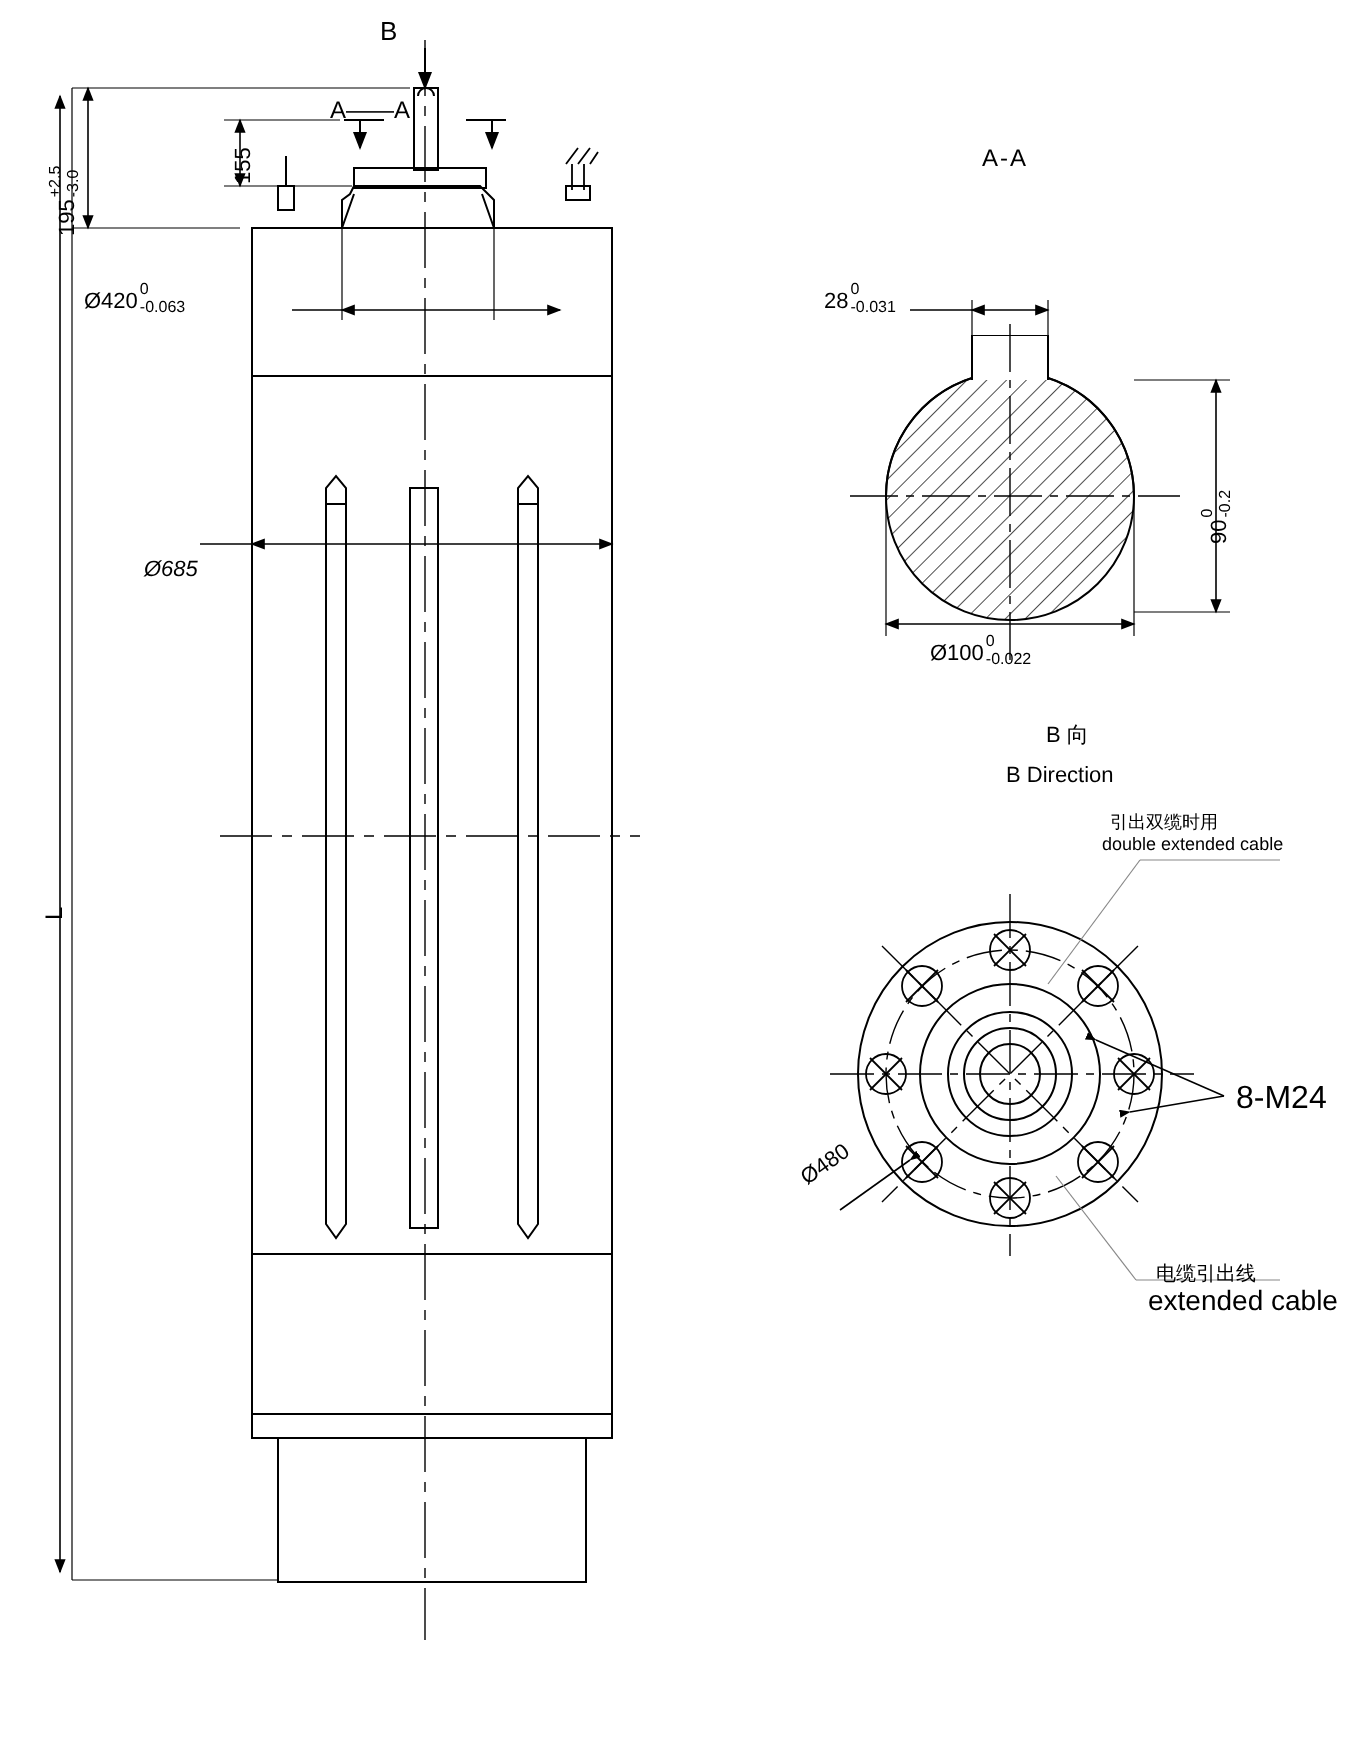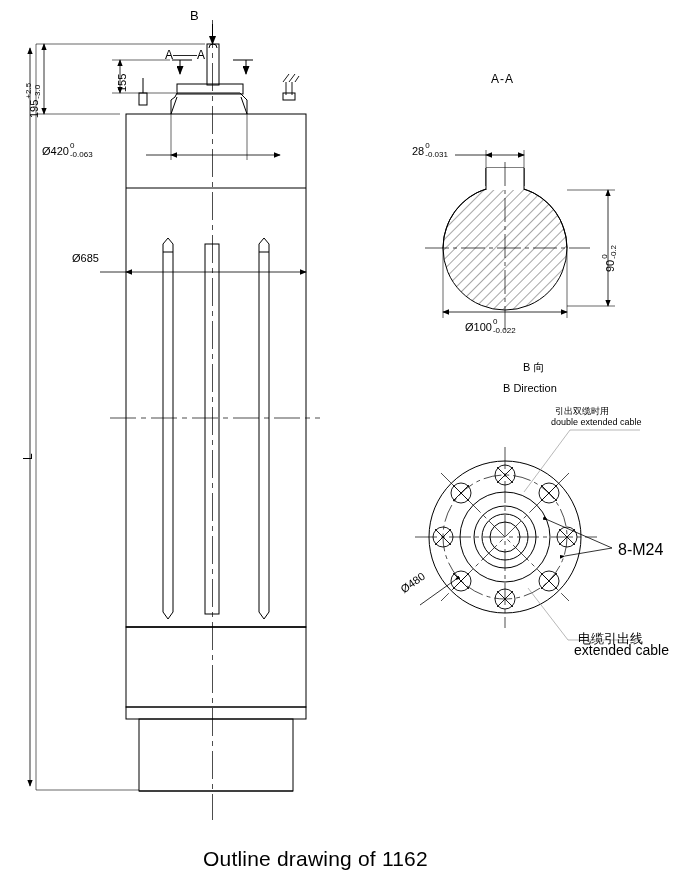--- a/index.html
+++ b/index.html
@@ -200,21 +200,21 @@
   <div style="position:absolute;left:112px;top:92px;">
     <div class="rot90" style="position:absolute;left:0;top:0;white-space:nowrap;">
       <span class="lbl" style="position:relative;font-size:11px;">155</span>
     </div>
   </div>
 
   <div style="position:absolute;left:42px;top:141px;white-space:nowrap;">
     <span class="lbl" style="position:relative;font-size:11px;">Ø420</span><span class="frac" style="margin-left:1px;"><span style="display:block;">0</span><span style="display:block;">-0.063</span></span>
   </div>
 
-  <div class="lbl" style="left:72px;top:252px;">Ø685</div>
+  <div class="lbl" style="left:72px;top:279px;font-style:italic;">Ø685</div>
 
   <div style="position:absolute;left:18px;top:460px;">
     <div class="rot90" style="position:absolute;left:0;top:0;white-space:nowrap;">
       <span class="lbl" style="position:relative;font-size:12px;">L</span>
     </div>
   </div>
 
   <div class="lbl" style="left:491px;top:72px;font-size:12px;letter-spacing:1px;">A-A</div>
 
   <div style="position:absolute;left:412px;top:141px;white-space:nowrap;">
@@ -238,18 +238,17 @@
   <div class="lbl small" style="left:551px;top:417px;font-size:9px;">double extended cable</div>
 
   <div class="lbl" style="left:618px;top:541px;font-size:16px;">8-M24</div>
 
   <div style="position:absolute;left:396px;top:582px;">
     <div style="transform:rotate(-35deg);transform-origin:0 0;white-space:nowrap;">
       <span class="lbl" style="position:relative;font-size:11px;">Ø480</span>
     </div>
   </div>
 
-  <div class="lbl small" style="left:578px;top:630px;font-size:13px;">电缆引出线</div>
+  <div class="lbl small" style="left:578px;top:630px;font-size:10px;">电缆引出线</div>
   <div class="lbl small" style="left:574px;top:642px;font-size:14px;">extended cable</div>
 
-  <div class="title-en" style="left:203px;top:847px;">Outline drawing of 1162</div>
 
 </div>
 
 </body></html>

